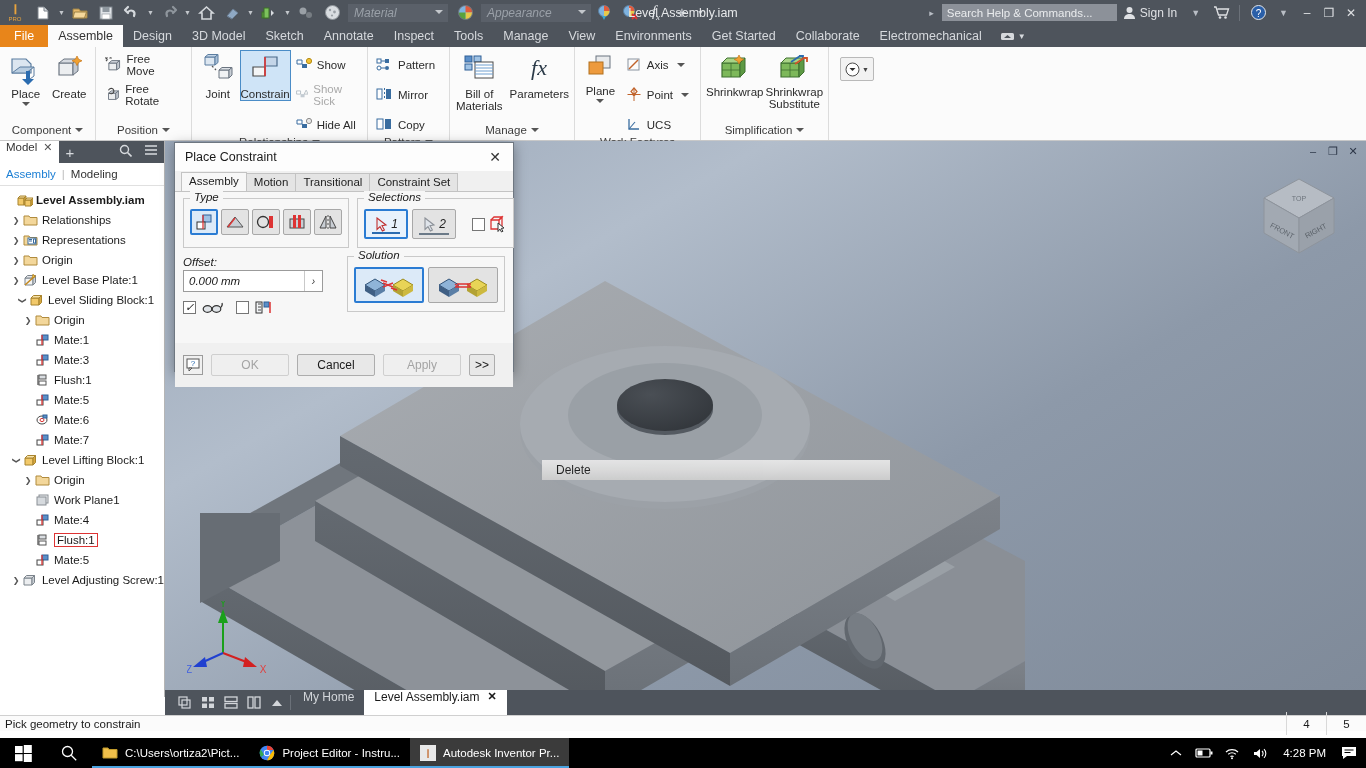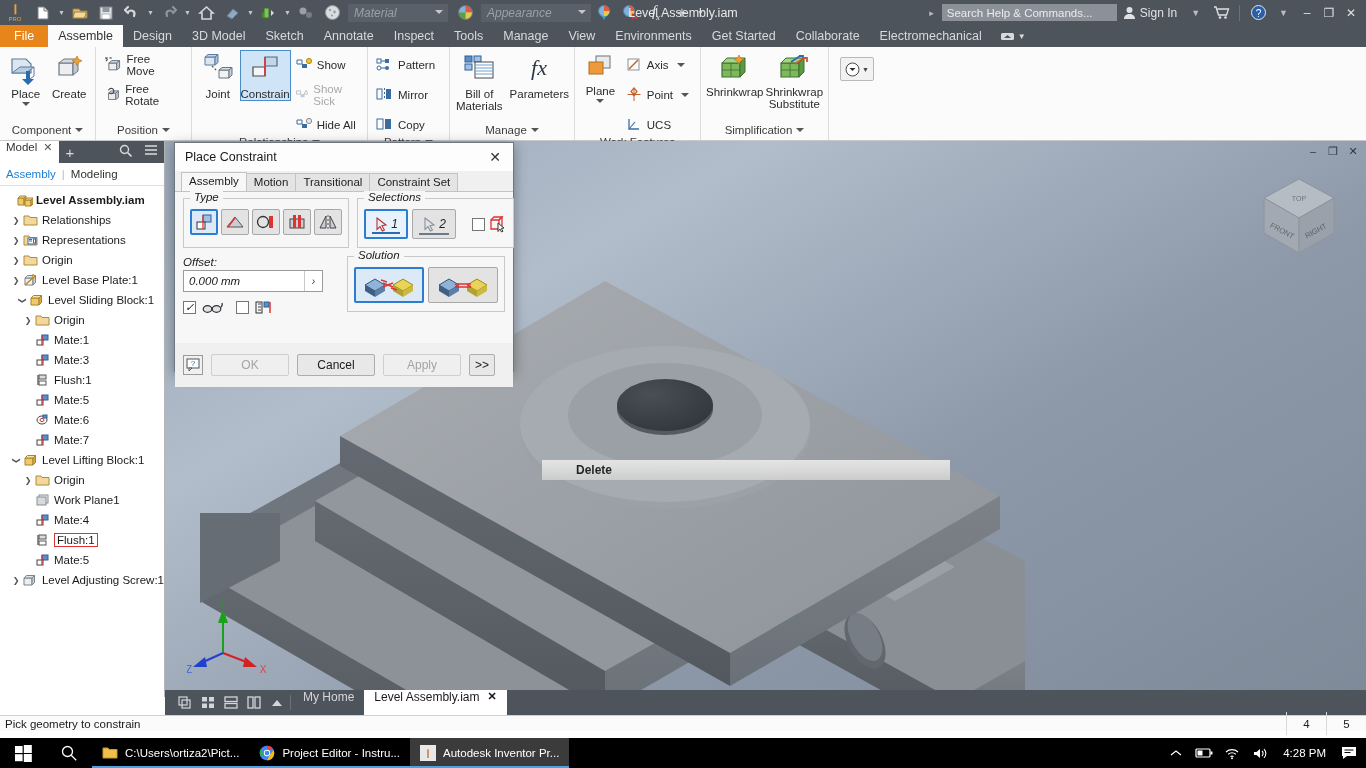--- a/index.html
+++ b/index.html
@@ -129,25 +129,25 @@
     padding-right:4px;
   }
   .vp-wbtn { width:18px;height:18px;display:flex;align-items:center;justify-content:center;color:#2d3748;font-size:11px;cursor:pointer;}
 
   
   .viewcube { position:absolute; right:22px; top:32px; width:90px; height:88px; }
   .axis-tripod { position:absolute; left:20px; bottom:-52px; width:90px; height:80px;}
 
   
   .delete-strip {
-    position:absolute; left:377px; top:319px; width:408px; height:20px;
+    position:absolute; left:377px; top:319px; width:348px; height:20px;
     background: linear-gradient(to bottom, #e9e9e9, #dcdcdc 55%, #cfcfcf);
     opacity:.93;
-    display:flex; align-items:center; padding-left:34px;
-    font-size:12px; color:#1a1a1a; cursor:pointer;font-weight:bold;
+    display:flex; align-items:center; padding-left:14px;
+    font-size:12px; color:#1a1a1a; cursor:pointer;
   }
 
   
   .dialog {
     position:absolute; left:174px; top:142px; width:340px; height:230px;
     background:#f0f0f0; border:1px solid #6e7781;
     box-shadow:0 3px 12px rgba(0,0,0,.35);
     font-size:12px; color:#1a1a1a;
   }
   .dlg-title { height:28px; display:flex; align-items:center; padding:0 6px 0 10px; background:#fdfdfd;}

